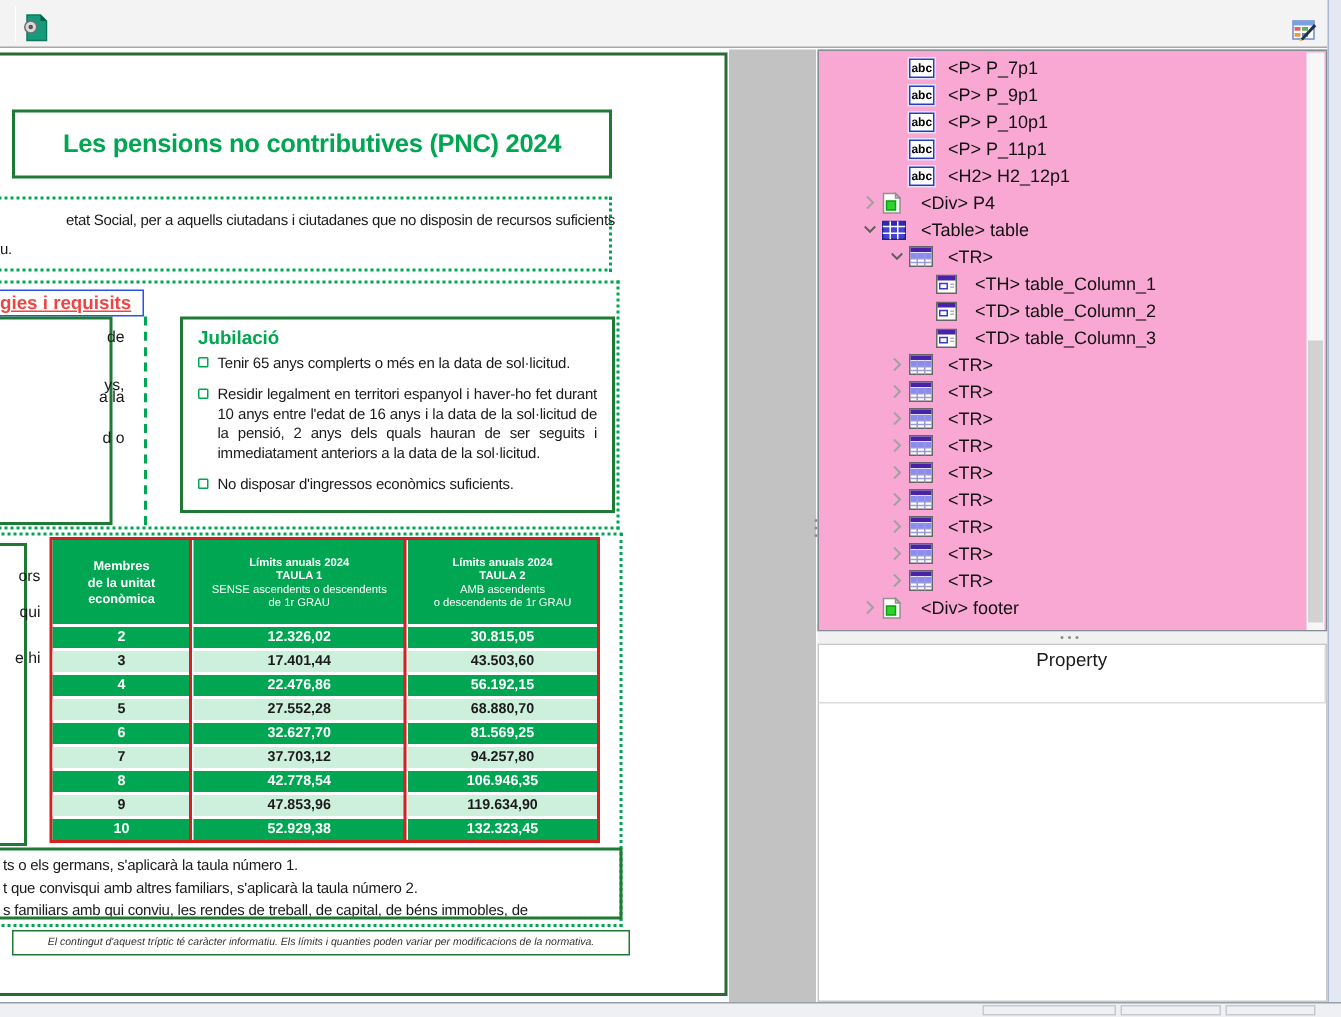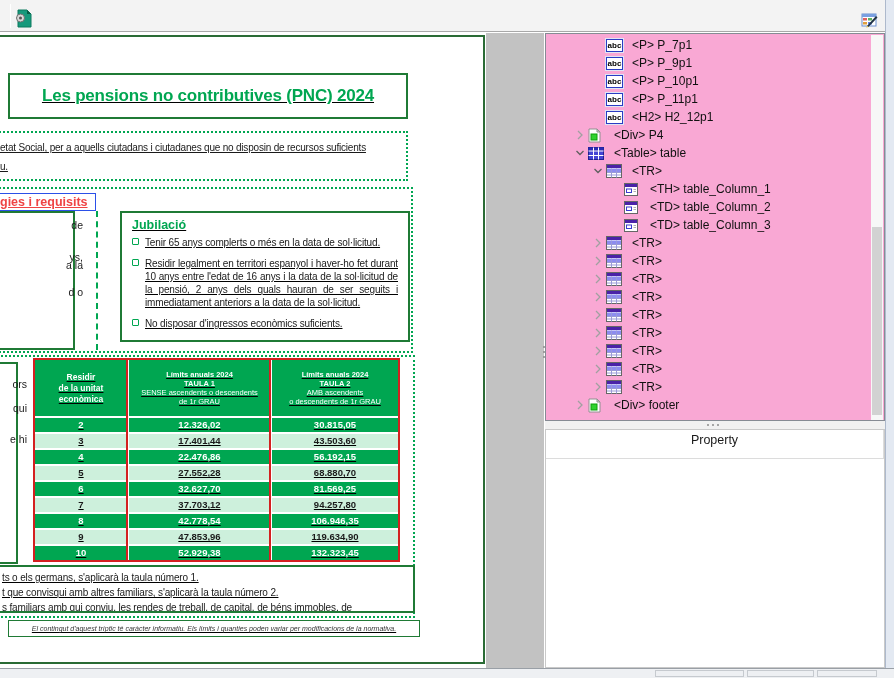--- a/index.html
+++ b/index.html
@@ -18,29 +18,29 @@
   .tb-pen{left:858px;top:9px;}
 
   
   .viewer{position:absolute;left:0;top:33px;width:486px;height:635px;background:#fff;overflow:hidden;}
   .gutter{position:absolute;left:486px;top:33px;width:58px;height:635px;background:#c2c2c2;}
   .vdots{position:absolute;left:542px;top:346px;width:4px;height:18px;}
   .vdots i{display:block;width:2px;height:2px;border-radius:50%;background:#8b8b8b;margin:0 0 3px 1px;}
 
   .page{position:absolute;left:-12px;top:2px;width:497px;height:629px;background:#fff;
         border:2px solid #2a6b35;overflow:hidden;}
-  .page .abspos{position:absolute;text-decoration:underline;}
+  .page .abspos{position:absolute;}
 
   .title-box{left:18px;top:36px;width:400px;height:46px;border:2px solid #1f7a35;
              display:flex;align-items:center;justify-content:center;}
   .title-box span{font-size:17px;font-weight:700;color:#00a651;letter-spacing:-0.2px;}
 
   .intro-box{left:-22px;top:94px;width:440px;height:50px;border:2px dotted #00a651;}
   .doc-small{font-size:10px;color:#1a1a1a;letter-spacing:-0.2px;white-space:nowrap;}
-  .intro-l1{left:10px;top:105px;}
+  .intro-l1{left:10px;top:105px;padding-left:44px;}
   .intro-l2{left:10px;top:124px;}
 
   .section-box1{left:-22px;top:150px;width:445px;height:166px;border:2px dotted #00a651;}
   .link-rect{left:-12px;top:156px;width:118px;height:18px;border:1px solid #2b50e8;}
   .link-text{left:10px;top:158px;font-size:12.5px;font-weight:700;color:#ef4444;
              text-decoration:underline;white-space:nowrap;}
 
   .leftbox1{left:-22px;top:174px;width:107px;height:139px;border:2px solid #1f7a35;}
   .fragtop{position:absolute;right:400px;font-size:10.5px;color:#1a1a1a;white-space:nowrap;}
   .fragtop:nth-of-type(1){top:182px;} .fragtop:nth-of-type(2){top:214px;}
@@ -96,21 +96,21 @@
            box-shadow:0 0 0 1px #dfe5f5;}
   .tree-sb{position:absolute;right:1px;top:1px;width:12px;height:385px;background:#f7f7f7;}
   .tree-sb .thumb{position:absolute;left:1px;width:10px;top:192px;height:188px;background:#d2d2d2;}
 
   .hsplit{position:absolute;left:545px;top:421px;width:340px;height:8px;background:#f1f1f1;}
   .hdots{position:absolute;left:162px;top:3px;display:flex;gap:3px;}
   .hdots i{width:2px;height:2px;border-radius:50%;background:#8b8b8b;display:block;}
 
   .prop-panel{position:absolute;left:545px;top:429px;width:340px;height:239px;background:#fff;
               border:1px solid #c9c9c9;}
-  .prop-header{height:29px;border-bottom:1px solid #dcdcdc;display:flex;}
+  .prop-header{height:39px;border-bottom:1px solid #dcdcdc;display:flex;}
   .prop-col{flex:1;text-align:center;font-size:12.5px;line-height:20px;color:#1a1a1a;}
   .prop-col.first{border-right:1px solid #dcdcdc;}
 
   .right-strip{position:absolute;left:885px;top:0;width:9px;height:678px;background:#e3e9f2;
                border-left:1px solid #adb9cc;}
 
   .statusbar{position:absolute;left:0;top:668px;width:894px;height:10px;background:#eef0f3;
              border-top:1px solid #999fa6;}
   .sb-seg{position:absolute;top:1px;height:7px;border:1px solid #c6cacf;}
   .sb-seg.s1{left:655px;width:89px;} .sb-seg.s2{left:747px;width:67px;} .sb-seg.s3{left:817px;width:60px;}
@@ -191,21 +191,21 @@
       <div id="frags-bot">
           <span class="fragbot">ors</span>
           <span class="fragbot">qui</span>
           <span class="fragbot">e hi</span>
         </div>
 
       <div class="abspos pnc-table" id="pnc-table">
         <div class="redline r1"></div>
         <div class="redline r2"></div>
       <div class="th c1">
-            <div class="hl">Residir</div>
+            <div class="hl">Membres</div>
             <div class="hl">de la unitat</div>
             <div class="hl">econòmica</div>
           </div>
           <div class="th c2">
             <div class="hl">Límits anuals 2024</div>
             <div class="hl">TAULA 1</div>
             <div class="hl">SENSE ascendents o descendents</div>
             <div class="hl">de 1r GRAU</div>
           </div>
           <div class="th c3">

